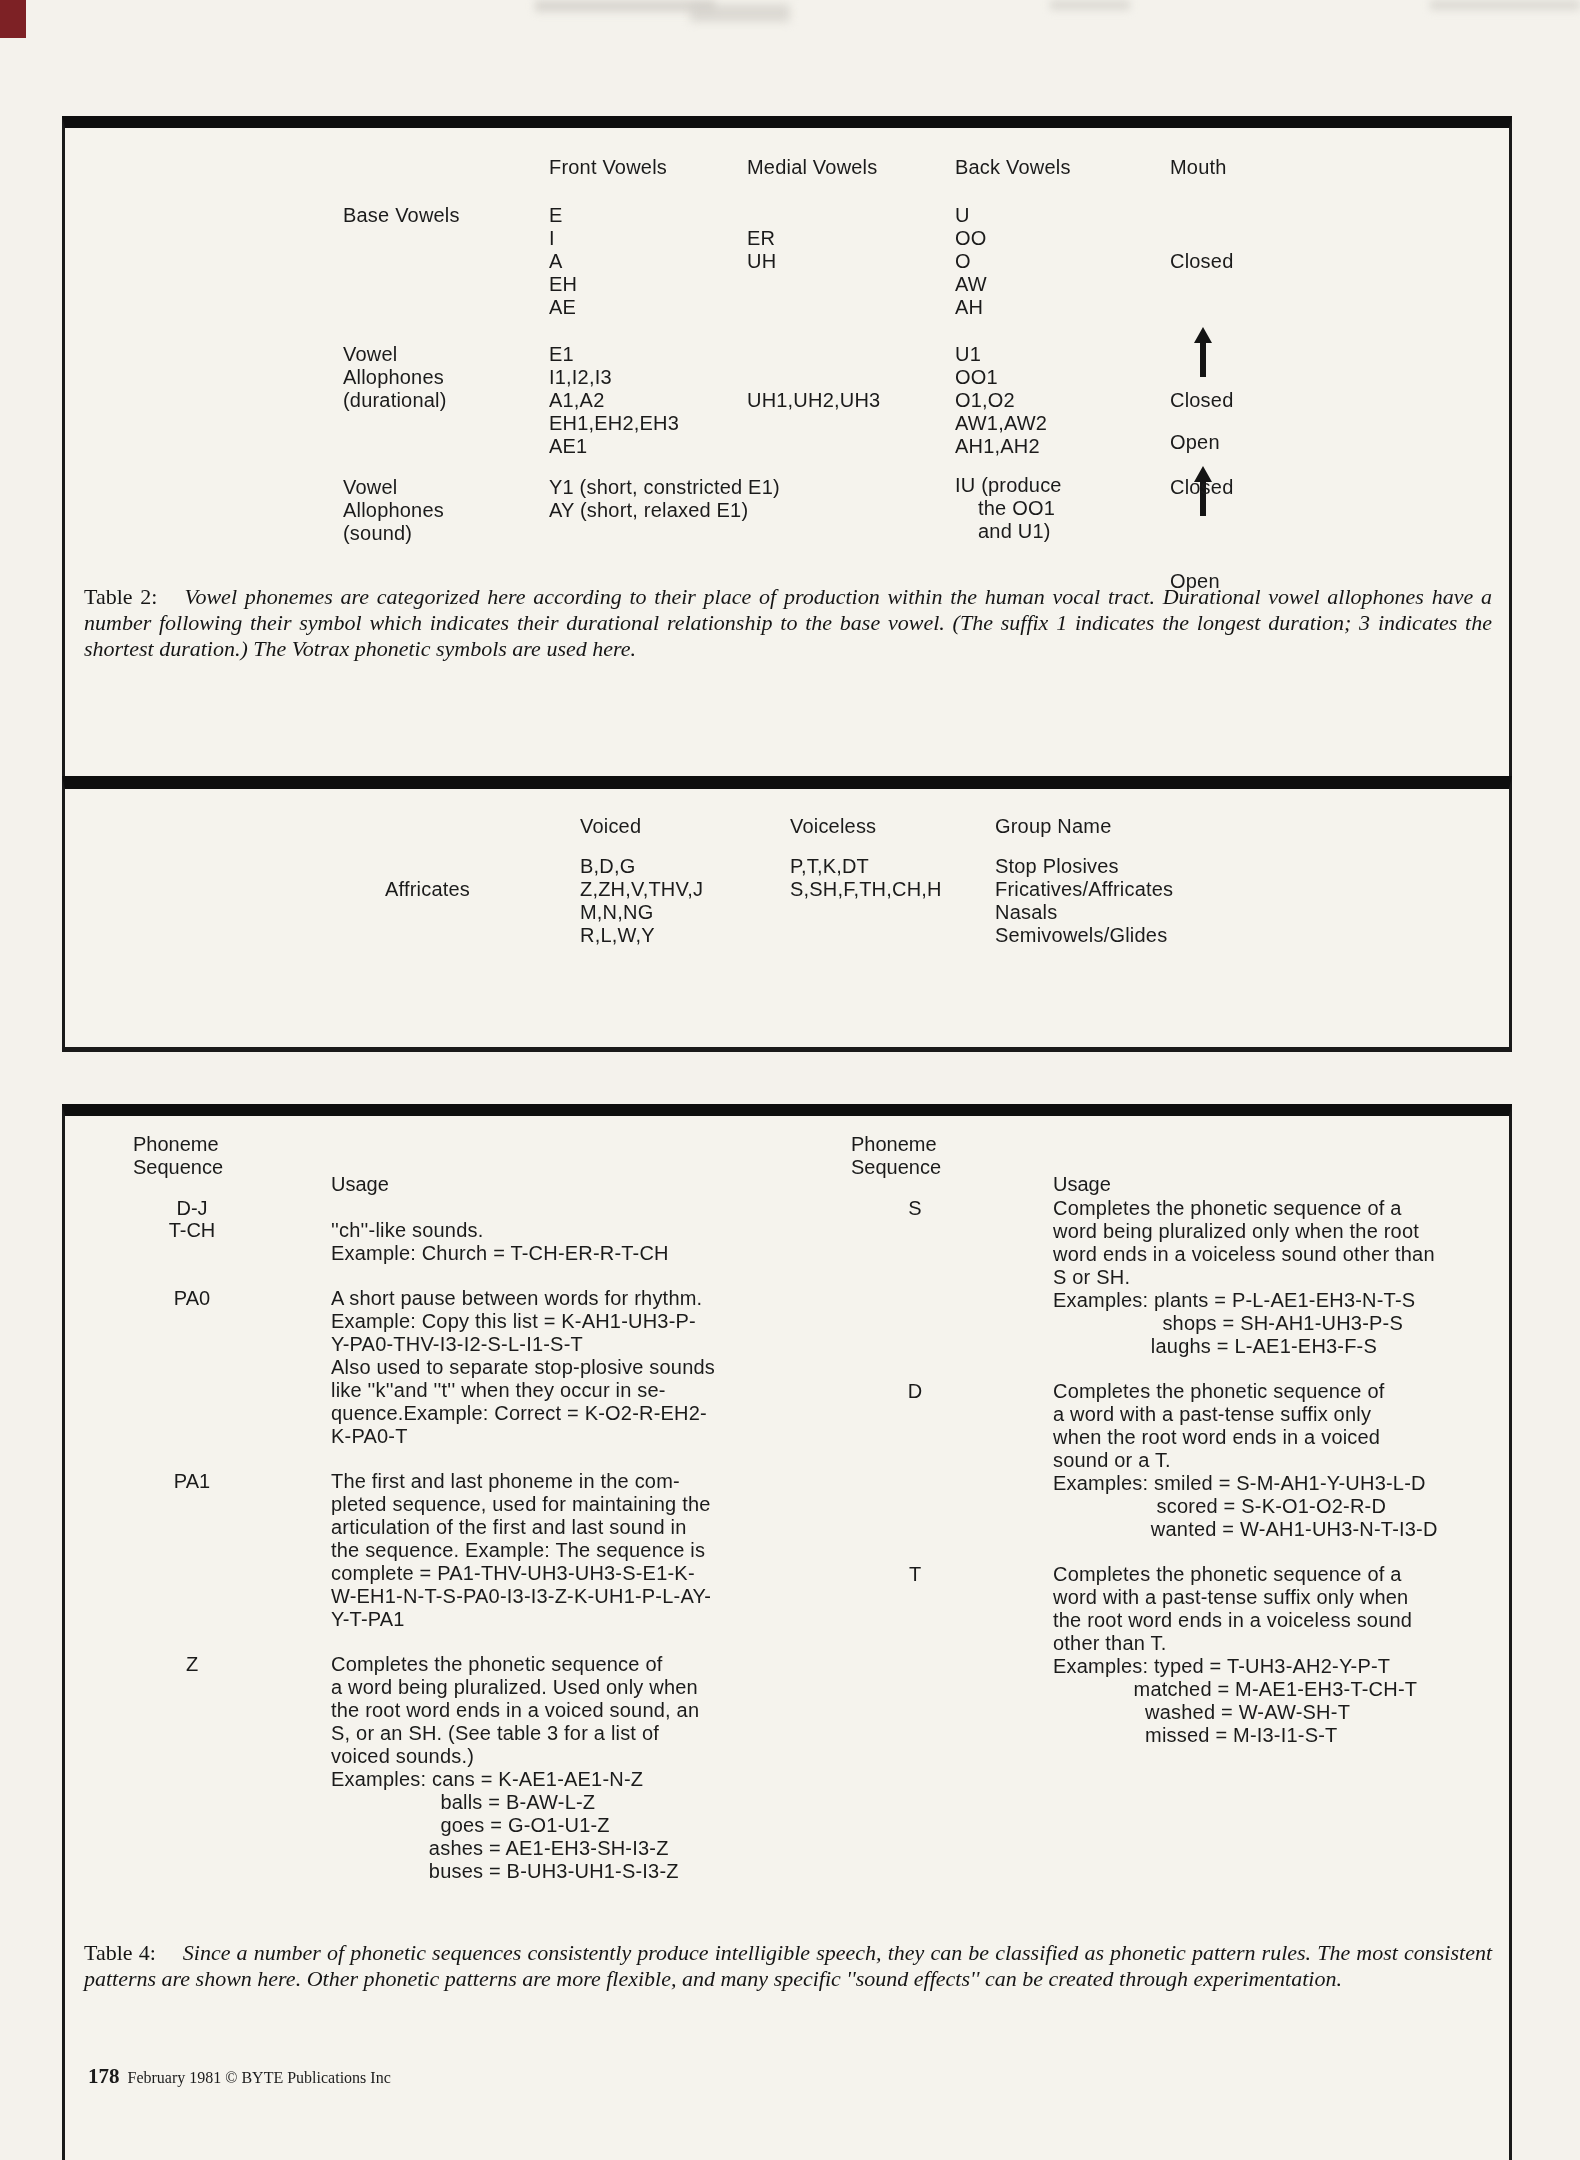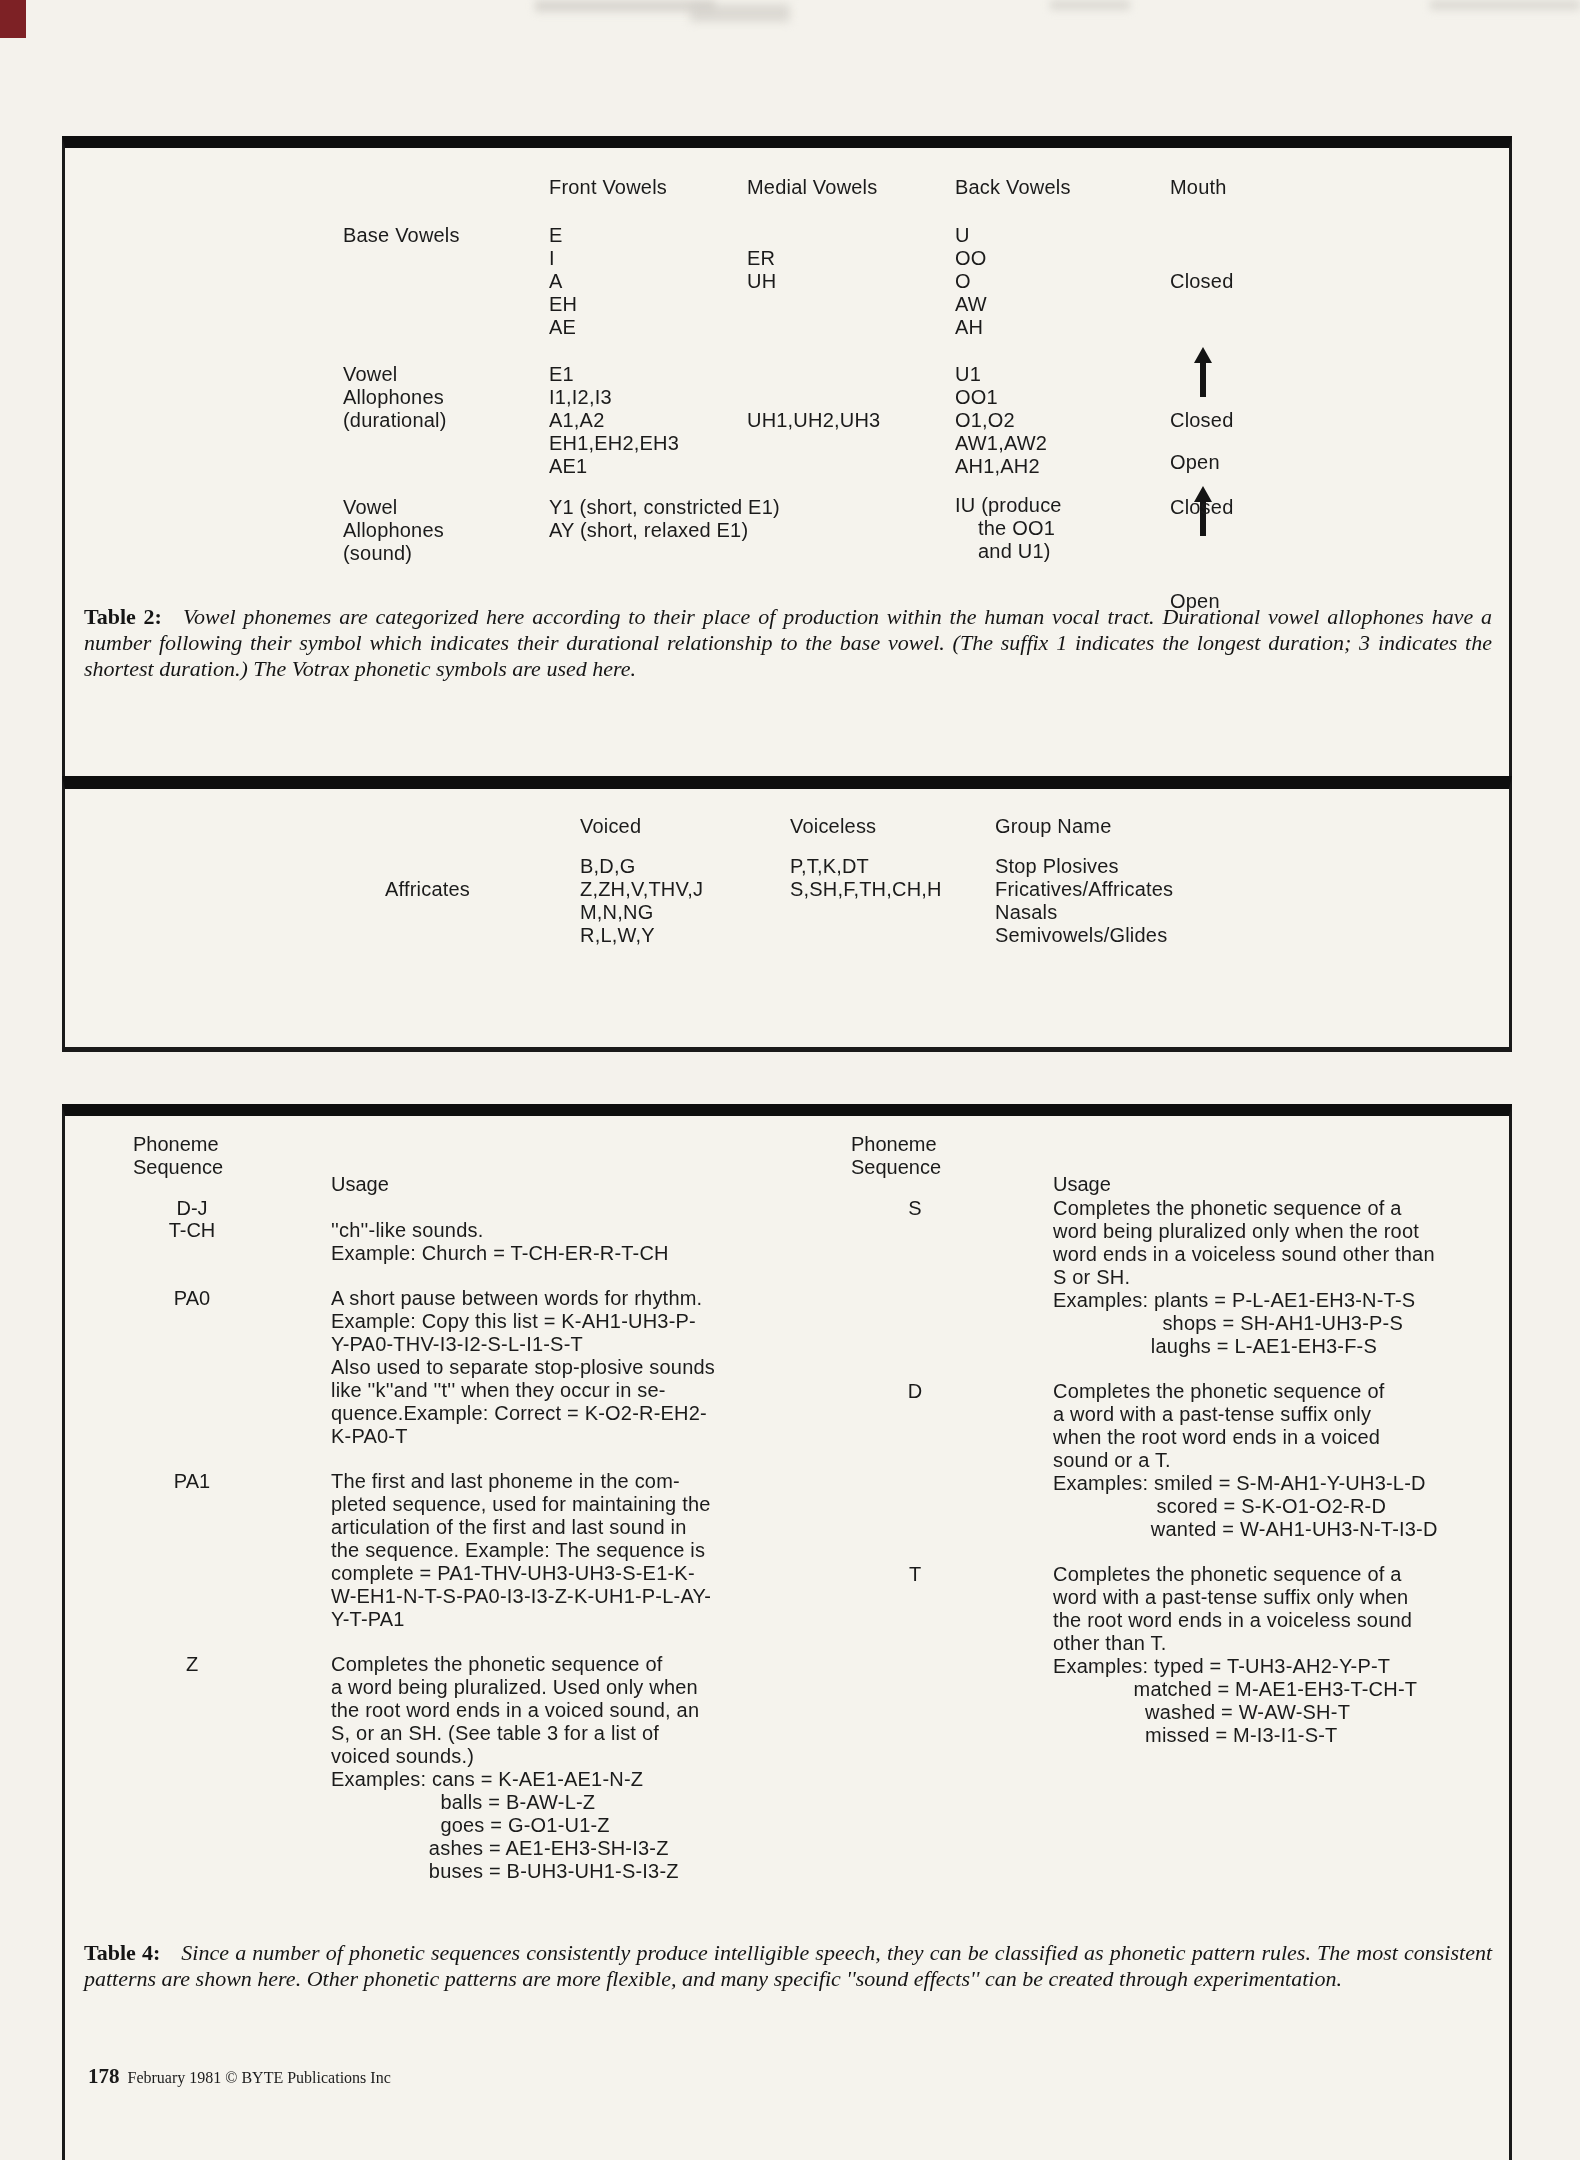--- a/index.html
+++ b/index.html
@@ -3,38 +3,38 @@
 <meta charset="utf-8">
 <style>
   *{margin:0;padding:0;box-sizing:border-box}
   html,body{background:#dedbd5}
   body{font-family:"Liberation Sans",sans-serif;color:#1b1b1b}
   #page{position:relative;width:1580px;height:2160px;background:#f4f2ec;overflow:hidden}
 
   
   .box{position:absolute;left:62px;width:1450px;background:#f5f3ed;
        border:3px solid #1a1a1a;border-top:12px solid #0e0e0e}
-  #box-table2{top:136px;height:699px}
+  #box-table2{top:116px;height:699px}
   #box-table3{top:776px;height:276px;border-top-width:13px;border-bottom-width:5px}
   #box-table4{top:1104px;height:1131px;border-bottom-width:4px}
 
   .cell{position:absolute;white-space:pre;font-size:20px;line-height:23px;letter-spacing:.2px}
   .mouth-cell div{white-space:pre}
 
   
   .arrow-up{position:relative;width:18px;height:50px;margin:8px 0 8px 24px}
   .arrow-up::before{content:"";position:absolute;left:50%;top:0;transform:translateX(-50%);
     border-left:9px solid transparent;border-right:9px solid transparent;border-bottom:16px solid #141414}
   .arrow-up::after{content:"";position:absolute;left:50%;top:14px;bottom:0;transform:translateX(-50%);
     width:6px;background:#141414}
 
   
   .caption{position:absolute;left:19px;width:1408px;font-family:"Liberation Serif",serif;
     font-style:italic;font-size:22px;line-height:26px;text-align:justify;color:#151515}
-  .caption b{font-style:normal;font-weight:bold;margin-right:21px}
+  .caption b{font-style:normal;font-weight:normal;margin-right:27px}
   .caption .roman{font-style:normal}
 
   
   .t4-half{position:absolute;top:17px}
   #t4-left{left:57px;width:716px}
   #t4-right{left:780px;width:660px}
   .t4-head-seq{position:absolute;top:0;white-space:pre;font-size:20px;line-height:23px}
   .t4-head-usage{position:absolute;top:40px;font-size:20px;line-height:23px}
   .t4-entries{padding-top:64px}
   .t4-entry{position:relative;margin-bottom:22px}

